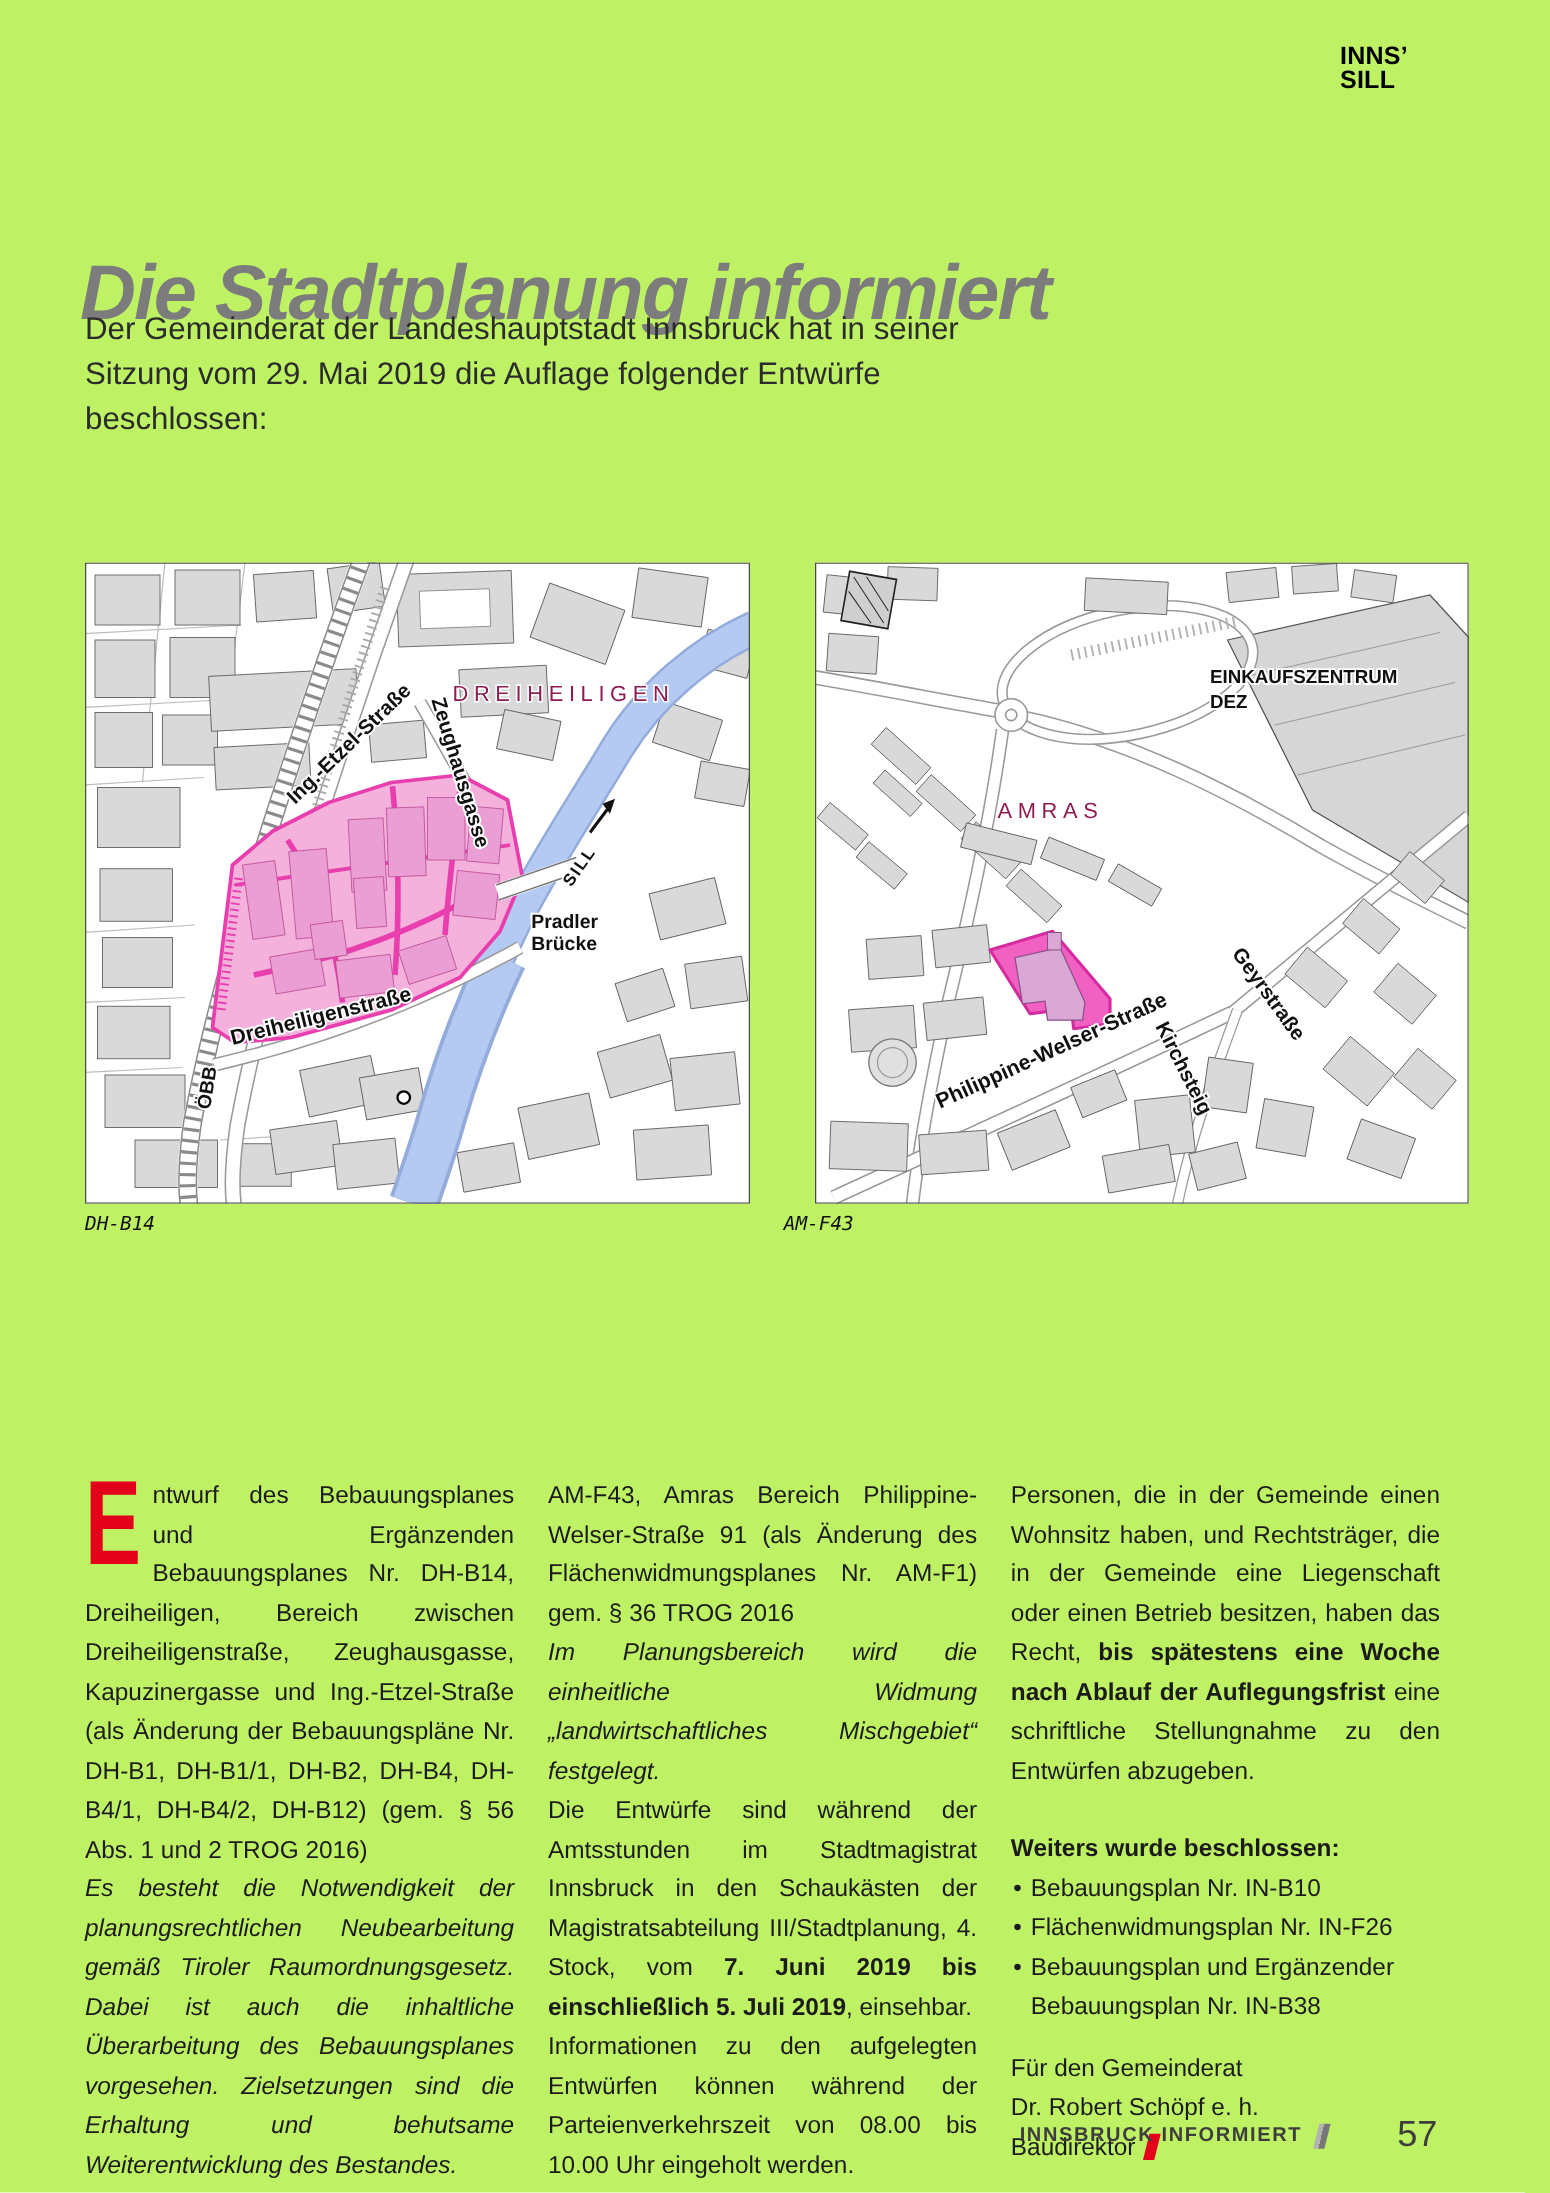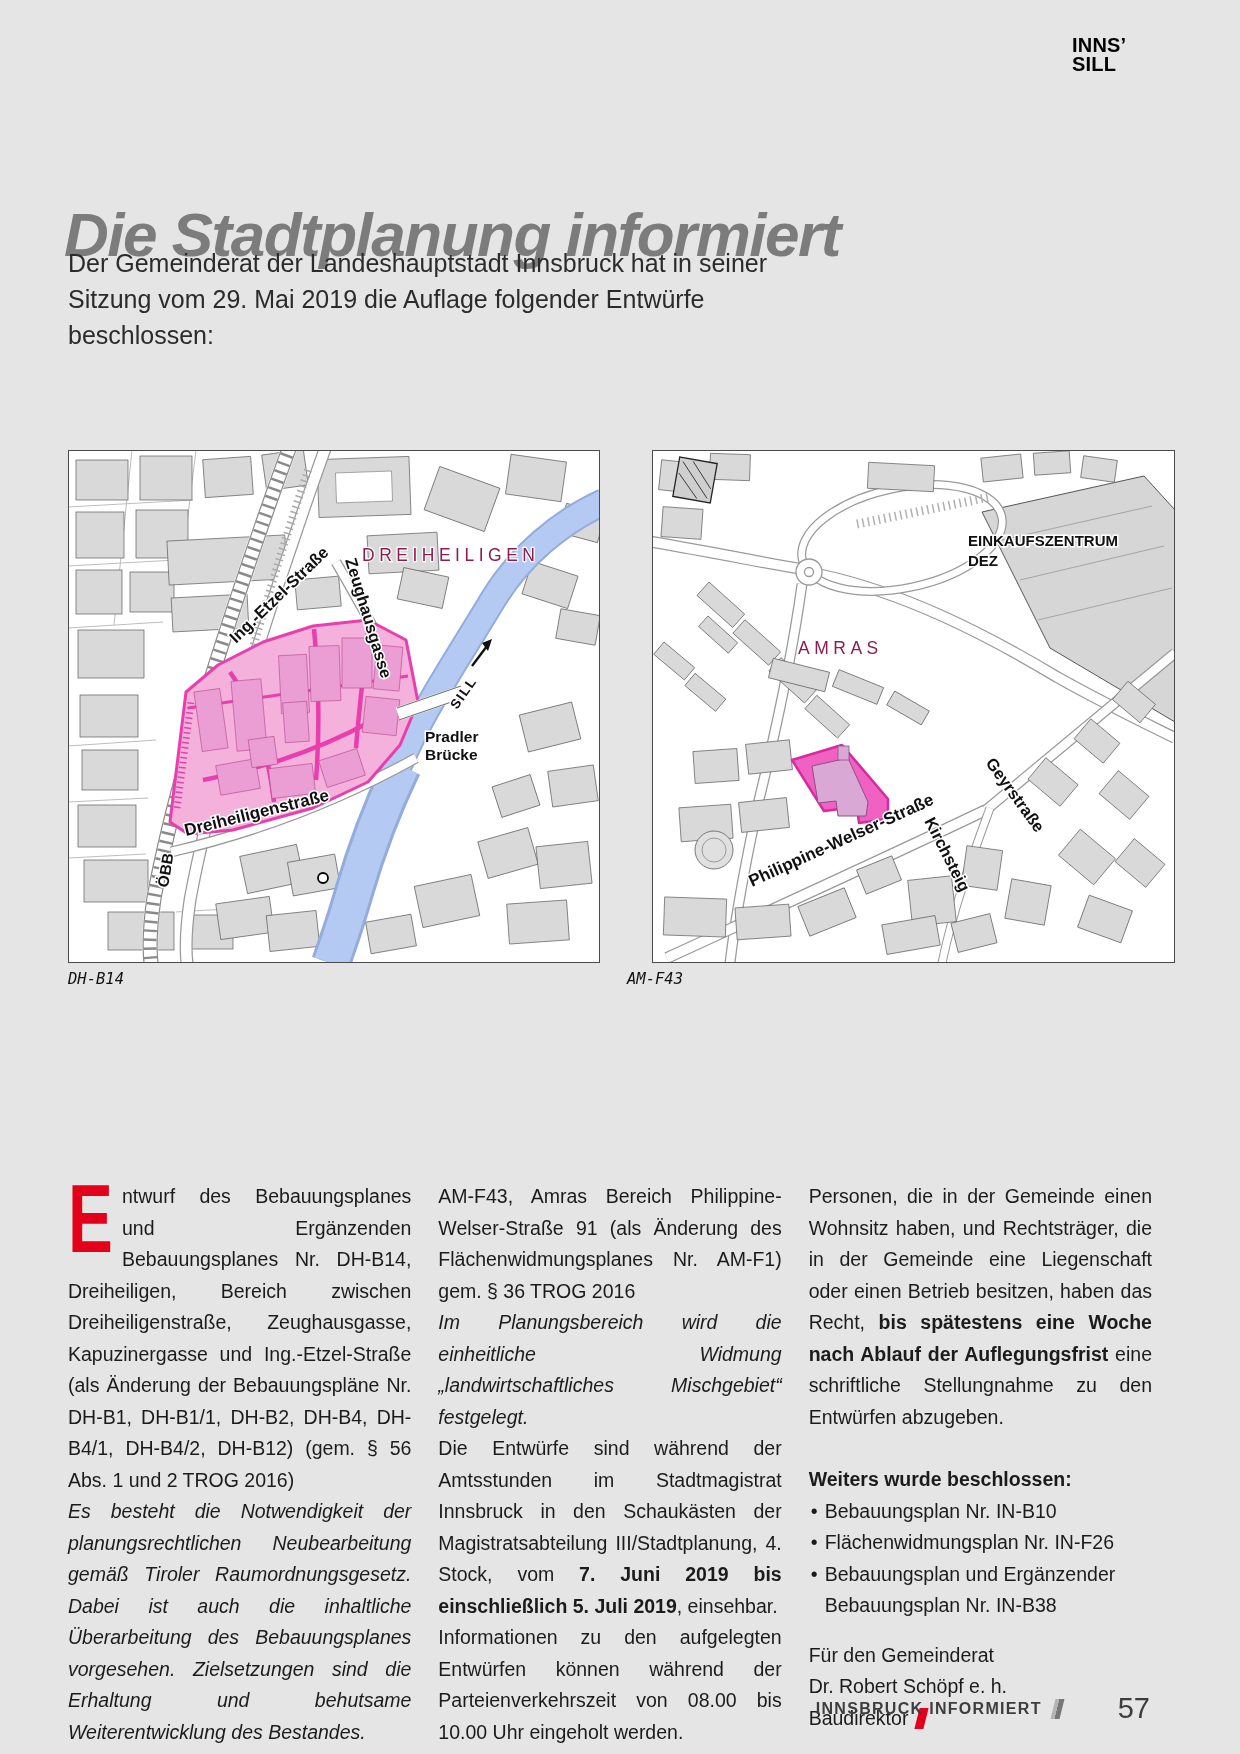--- a/index.html
+++ b/index.html
@@ -1,16 +1,16 @@
 <!DOCTYPE html>
 <html lang="de"><head>
 <meta charset="utf-8">
 <style>
   html,body{margin:0;padding:0;background:#ffffff;}
-  .page{position:relative;width:1240px;height:1754px;background:#e5e5e5;
+  .page{position:relative;width:1240px;height:1754px;background:#bef264;
         font-family:"Liberation Sans",sans-serif;overflow:hidden;color:#1b1b1b;}
 
   
   .logo{position:absolute;left:1072px;top:36px;font-weight:900;font-size:20px;
         line-height:19px;letter-spacing:.2px;color:#000;}
 
   
   .title{position:absolute;left:64px;top:163px;font-size:62px;font-weight:bold;
          font-style:italic;color:#7c7c7c;letter-spacing:-1.5px;white-space:nowrap;margin-top:36px;}
   .intro{position:absolute;left:68px;top:245px;width:775px;font-size:25px;

